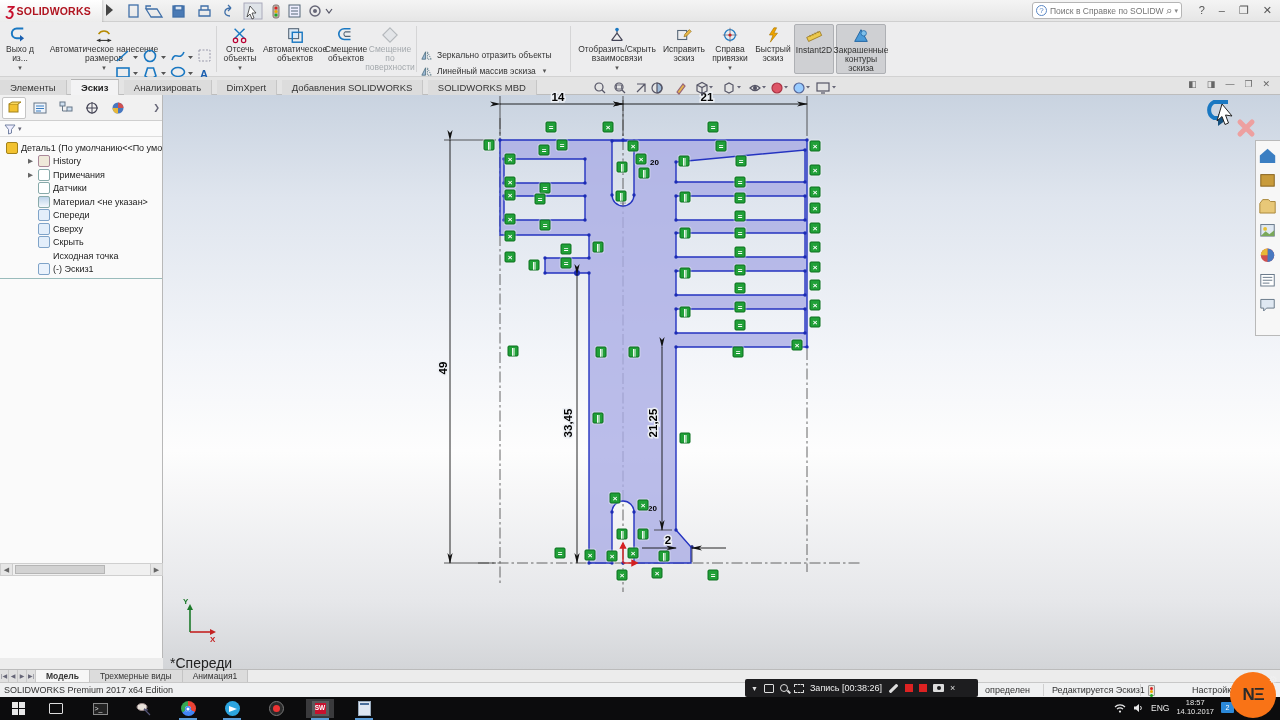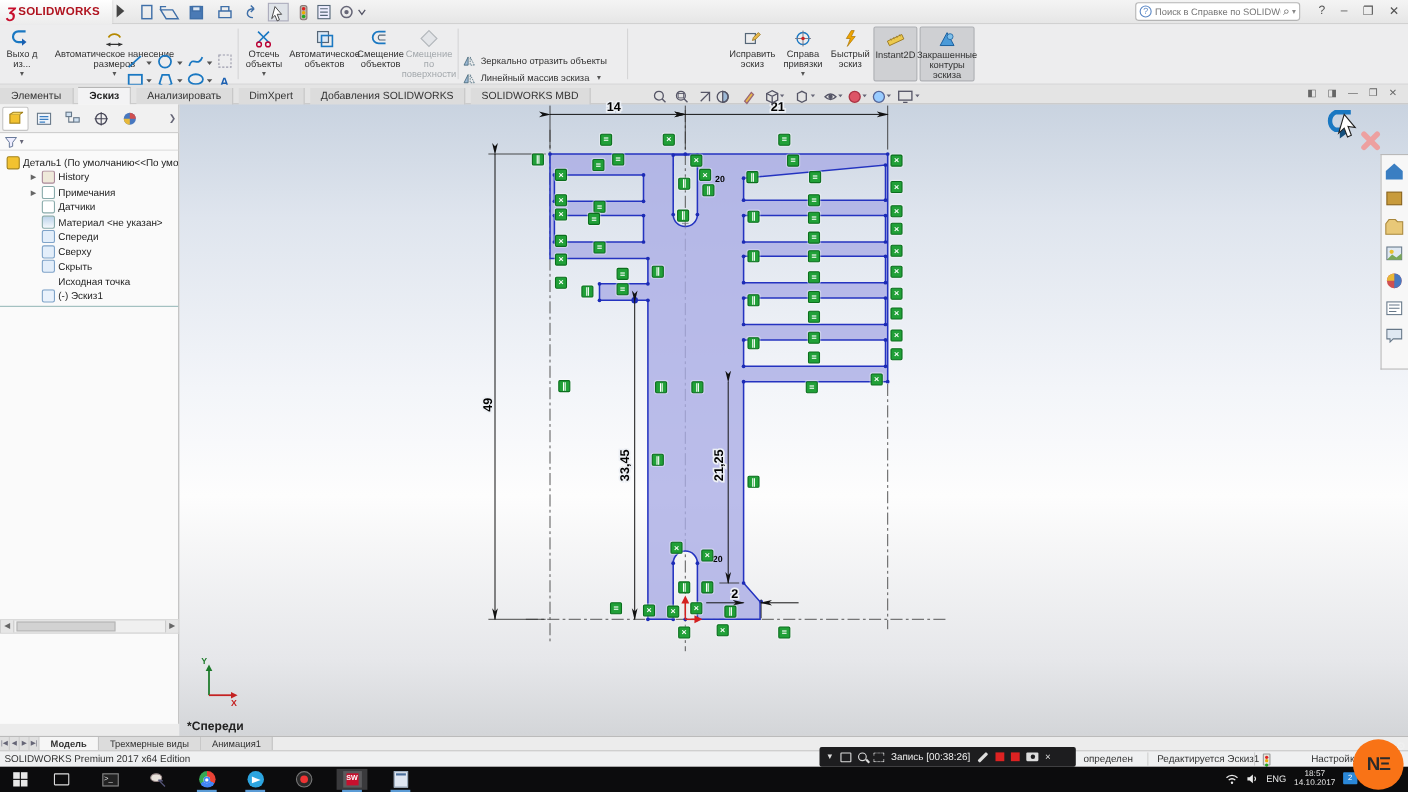--- a/index.html
+++ b/index.html
@@ -77,21 +77,21 @@
   #panel-hscroll .strack { flex:1; height:11px; position:relative; }
   #panel-hscroll .sthumb { position:absolute; left:2px; top:1px; width:90px; height:9px; background:#d2d2d2; border:1px solid #b5b5b5; }
 
   
   #viewport { position:absolute; left:163px; top:95px; width:1117px; height:574px;
     background:linear-gradient(180deg,#c9d3e0 0%,#dfe5ee 18%,#f3f5f9 45%,#fdfdfd 62%,#e6e7ea 88%,#d3d5d8 100%); }
   #sketch-svg { position:absolute; left:0; top:0; width:1280px; height:720px; pointer-events:none; z-index:3; }
   .gc { position:absolute; width:11px; height:11px; background:#21a038; border:1px solid #0b6e1e; border-radius:1.5px;
     color:#fff; font-size:8px; line-height:9px; text-align:center; font-weight:bold;
     transform:translate(-50%,-50%); z-index:4; box-shadow:0 0 0 1px rgba(255,255,255,.35); }
-  #view-label { position:absolute; left:170px; top:655px; font-size:11px; font-weight:bold; color:#222; z-index:4; }
+  #view-label { position:absolute; left:170px; top:655px; font-size:14px; font-weight:normal; color:#222; z-index:4; }
   #headsup { position:absolute; left:592px; top:80px; z-index:5; }
   #confirm-corner { position:absolute; left:1200px; top:96px; width:70px; height:52px; z-index:6; }
   #taskpane { position:absolute; right:0; top:140px; width:25px; height:196px; background:#f7f7f7;
     border:1px solid #b9b9b9; border-right:none; z-index:5; }
 
   
   #modelbar { position:absolute; left:0; top:669px; width:1280px; height:13px; background:#ececec; border-top:1px solid #bbb; display:flex; align-items:stretch; }
   #modelbar .nav { display:flex; }
   #modelbar .nav span { width:9px; font-size:6px; color:#667; text-align:center; line-height:12px; background:#e0e0e0; border-right:1px solid #c9c9c9; }
   .mtab { padding:0 10px; font-size:8.5px; line-height:12px; color:#333; border-right:1px solid #c4c4c4; background:#dcdcdc; }
@@ -285,20 +285,27 @@
           <svg width="13" height="13" viewBox="0 0 14 14">
             <path d="M2 11 L6 3 V11 Z" fill="#9db9d6" stroke="#467" stroke-width="0.8"></path>
             <path d="M12 11 L8 3 V11 Z" fill="none" stroke="#467" stroke-width="0.8" stroke-dasharray="1.5 1"></path>
           </svg>
           <span>Переместить объекты</span>
           <span class="caret">▾</span>
         </div>
 
     </div>
     <div class="rsep" style="left:570px"></div>
+    <div class="rbtn drop" style="left:574px;width:86px">
+      <svg class="ric" width="18" height="18" viewBox="0 0 20 20">
+        <path d="M10 3 v5 M10 8 l-6 8 M10 8 l6 8 M4 16 h12" stroke="#445" stroke-width="1.3" fill="none"></path>
+        <circle cx="10" cy="4" r="2" fill="#1a78c2"></circle>
+      </svg>
+      <span class="lbl">Отобразить/Скрыть взаимосвязи</span>
+    </div>
     <div class="rbtn" style="left:662px;width:44px">
       <svg class="ric" width="18" height="18" viewBox="0 0 20 20">
         <rect x="3" y="5" width="10" height="10" fill="none" stroke="#567" stroke-width="1.2"></rect>
         <path d="M11 9 l5 -5 2 2 -5 5 -3 1 Z" fill="#e8b84a" stroke="#96741e" stroke-width="0.8"></path>
       </svg>
       <span class="lbl">Исправить эскиз</span>
     </div>
     <div class="rbtn drop" style="left:708px;width:44px">
       <svg class="ric" width="18" height="18" viewBox="0 0 20 20">
         <circle cx="10" cy="10" r="6" fill="none" stroke="#1a78c2" stroke-width="1.4"></circle>

